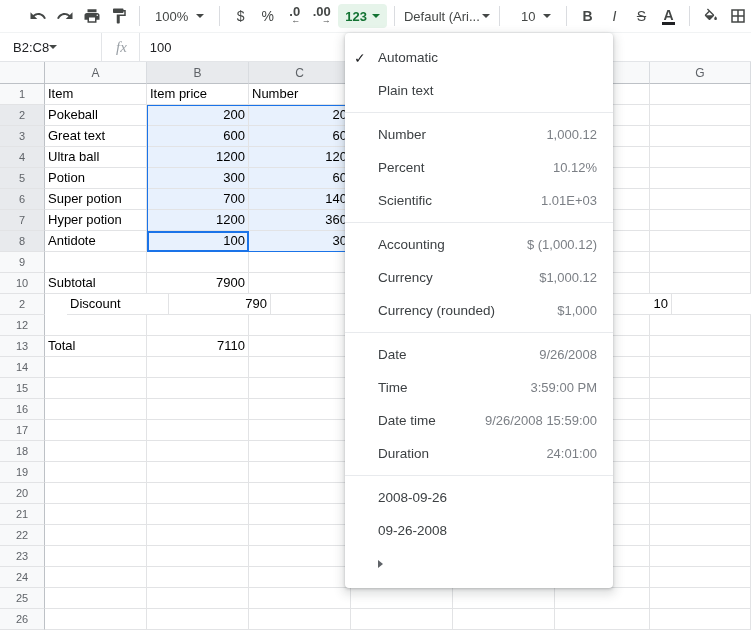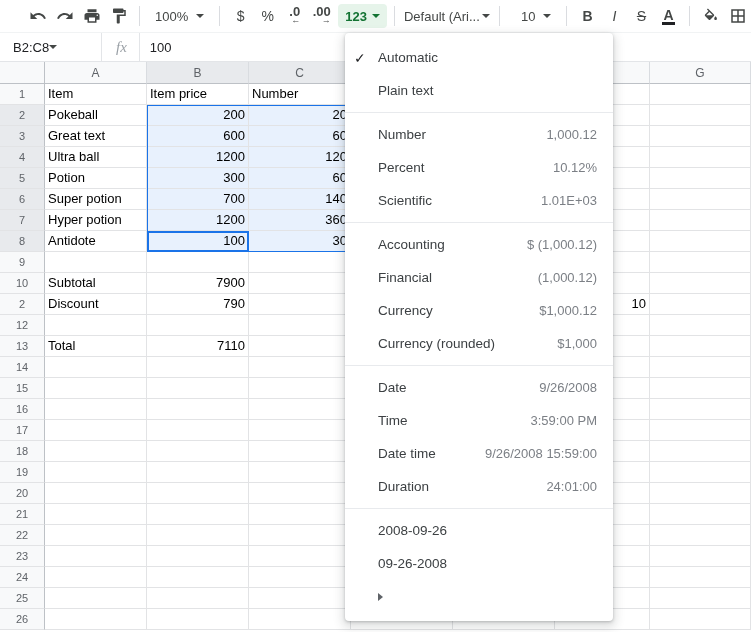--- a/index.html
+++ b/index.html
@@ -285,21 +285,21 @@
         <div class="cell" style="width: 102px;">Subtotal</div>
         <div class="cell num" style="width: 102px;">7900</div>
         <div class="cell" style="width: 102px;"></div>
         <div class="cell" style="width: 102px;"></div>
         <div class="cell" style="width: 102px;"></div>
         <div class="cell" style="width: 95px;"></div>
         <div class="cell" style="width: 101px;"></div>
       </div>
       <div class="grid-row">
         <div class="rhead">2</div>
-        <div class="cell" style="width: 102px;">Discount</div>
+        <div class="cell" style="width: 102px; margin-left: 22px;">Discount</div>
         <div class="cell num" style="width: 102px;">790</div>
         <div class="cell" style="width: 102px;"></div>
         <div class="cell" style="width: 102px;"></div>
         <div class="cell" style="width: 102px;"></div>
         <div class="cell num" style="width: 95px;">10</div>
         <div class="cell" style="width: 101px;"></div>
       </div>
       <div class="grid-row">
         <div class="rhead">12</div>
         <div class="cell" style="width: 102px;"></div>
@@ -480,25 +480,20 @@
         <div class="ex">1.01E+03</div>
       </div>
       <div class="menu-divider"></div>
       <div class="mi">
         <div class="chk"></div>
         <div class="lbl">Accounting</div>
         <div class="ex">$ (1,000.12)</div>
       </div>
       <div class="mi">
         <div class="chk"></div>
-        <div class="lbl">Financial</div>
-        <div class="ex">(1,000.12)</div>
-      </div>
-      <div class="mi">
-        <div class="chk"></div>
         <div class="lbl">Currency</div>
         <div class="ex">$1,000.12</div>
       </div>
       <div class="mi">
         <div class="chk"></div>
         <div class="lbl">Currency (rounded)</div>
         <div class="ex">$1,000</div>
       </div>
       <div class="menu-divider"></div>
       <div class="mi">

